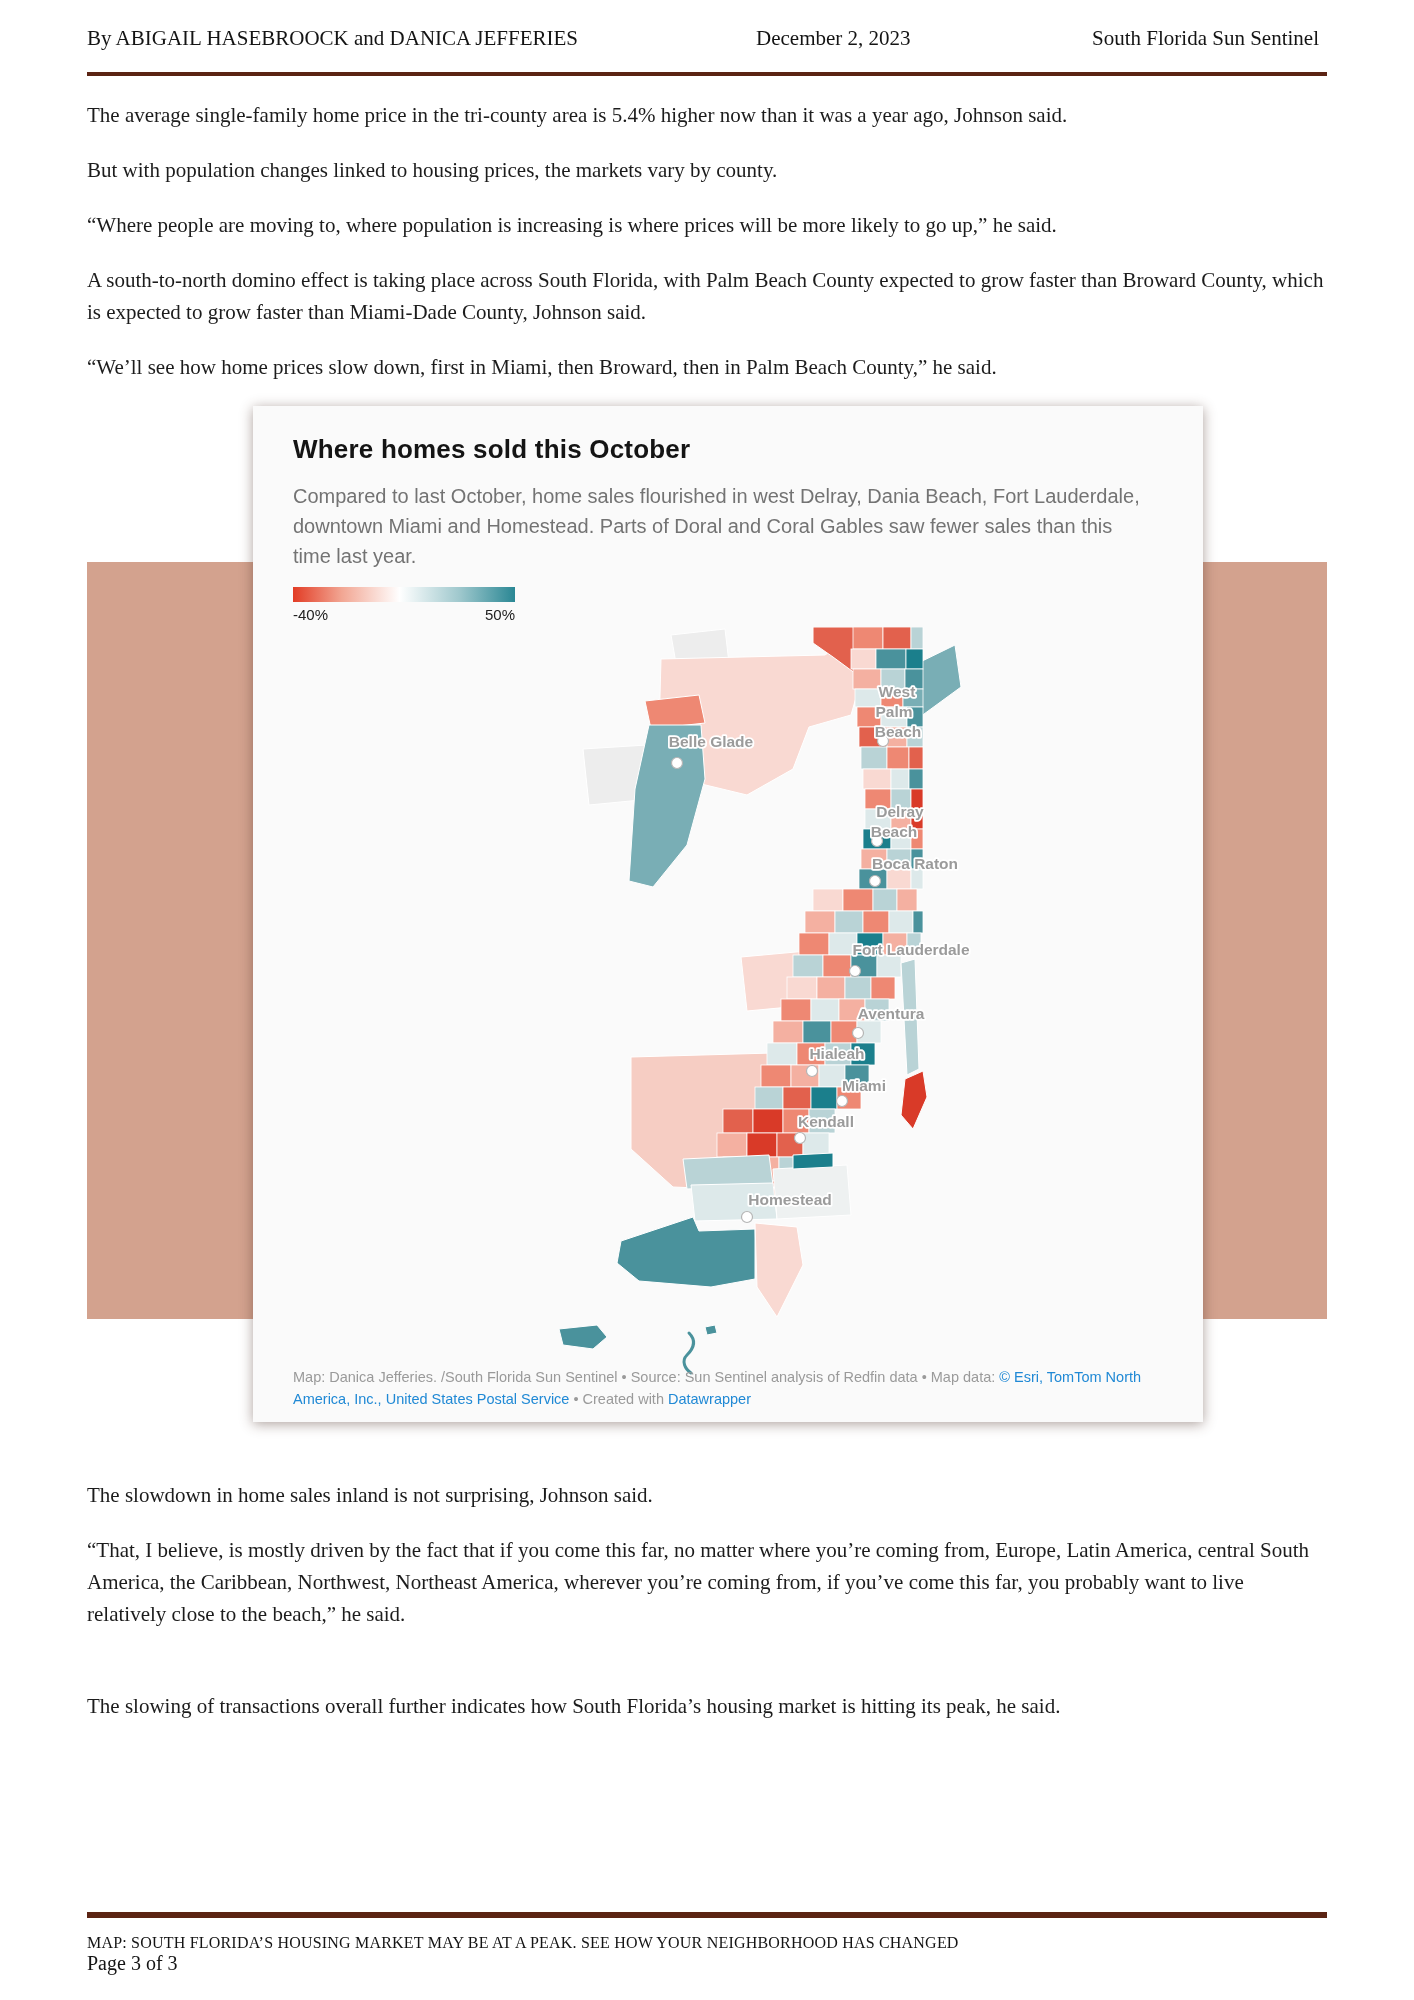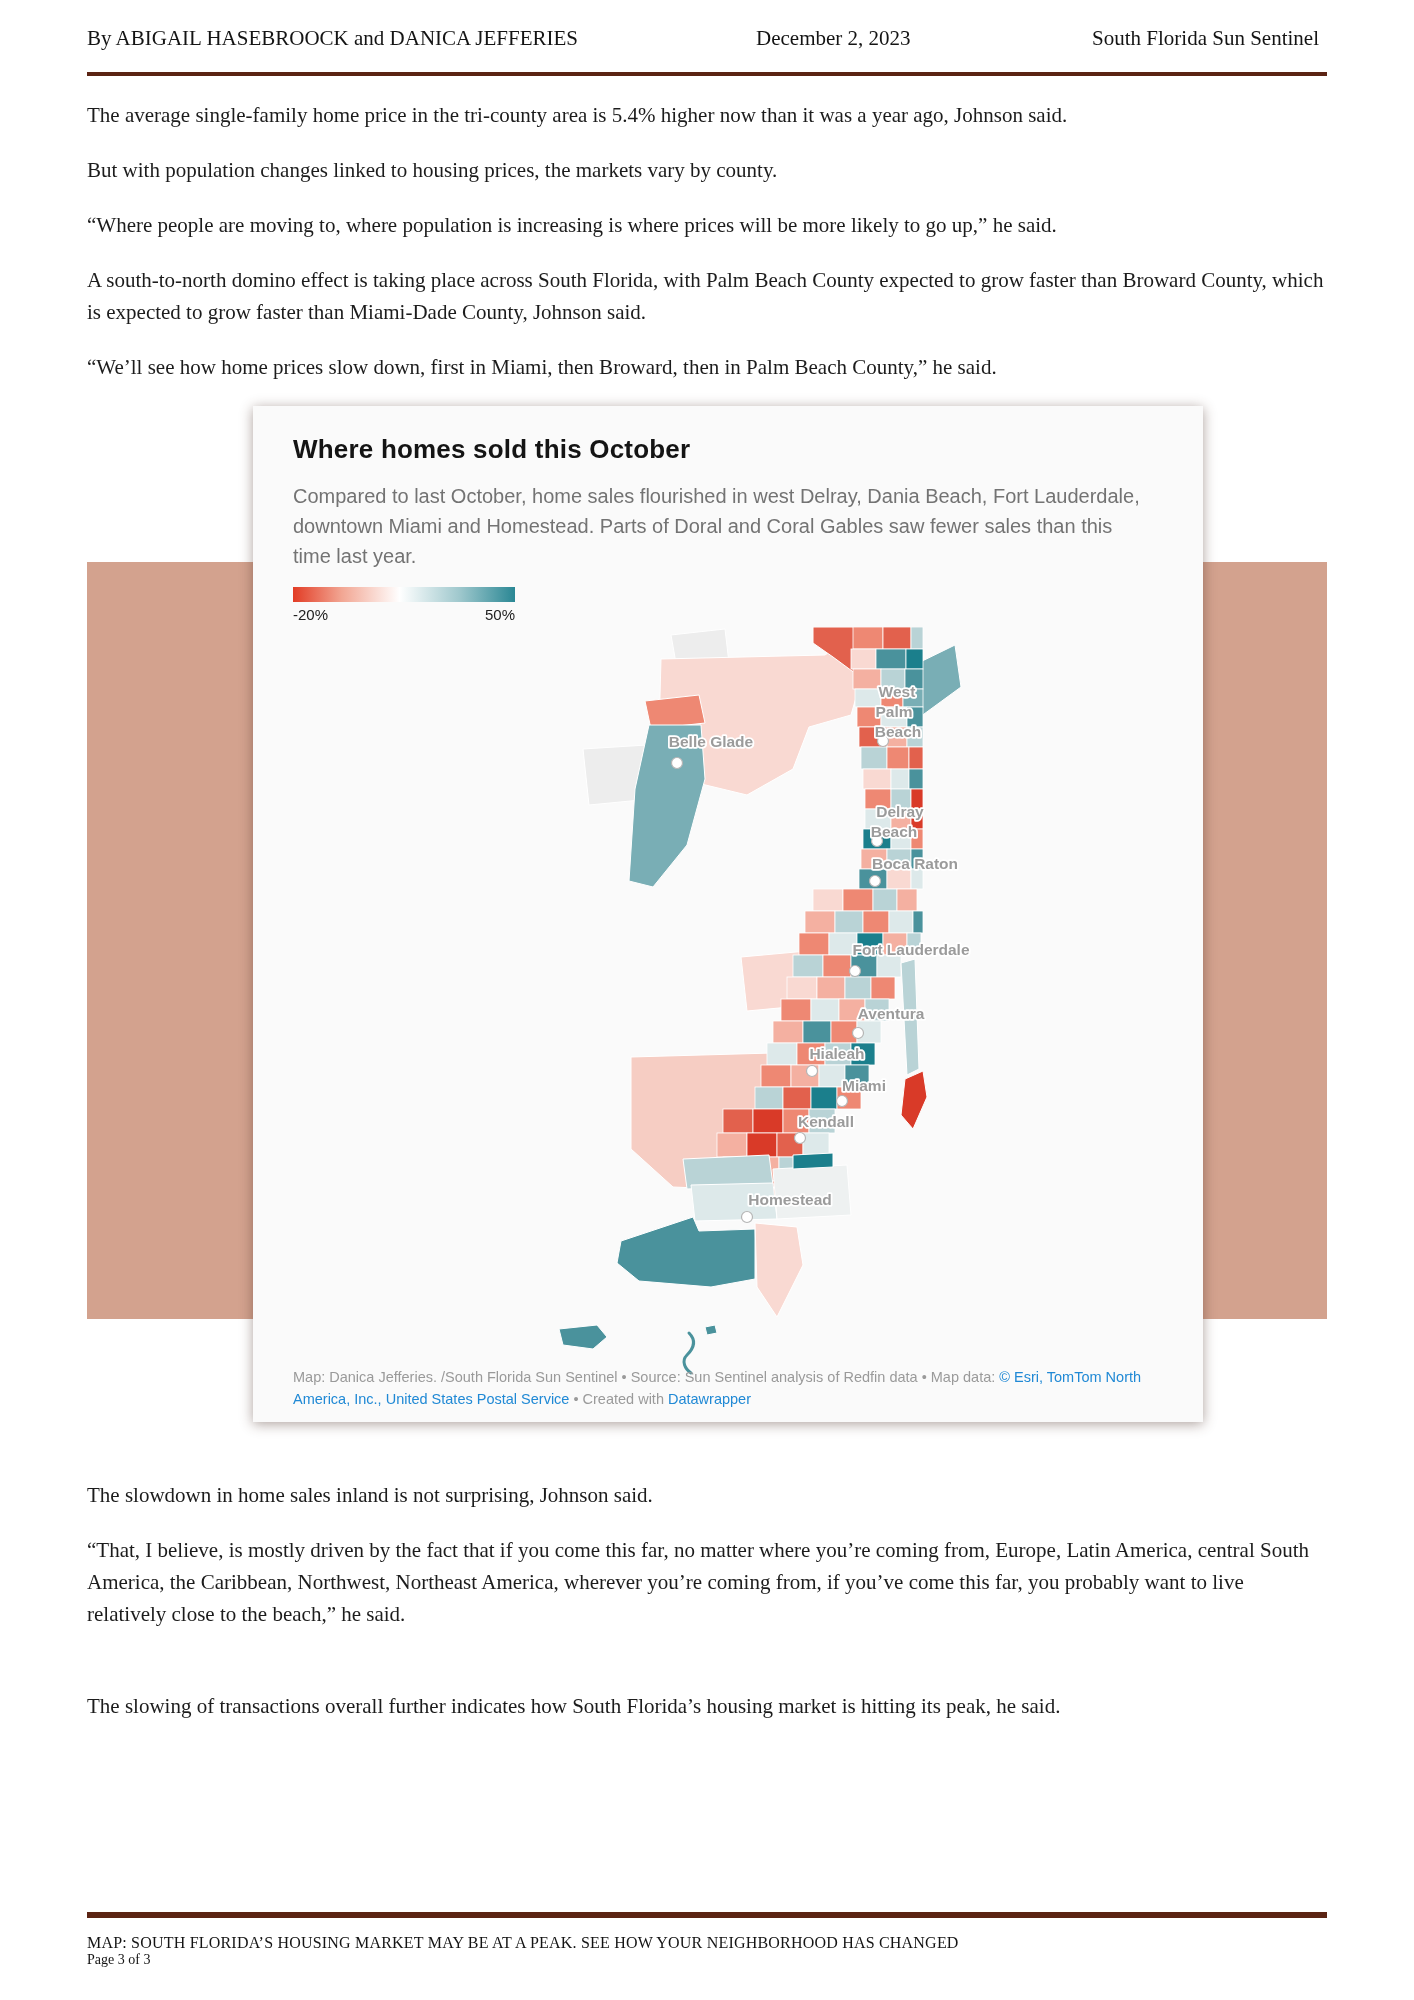--- a/index.html
+++ b/index.html
@@ -40,21 +40,21 @@
   .attribution{position:absolute;left:40px;right:40px;bottom:12px;
     font-size:14.5px;line-height:1.5;color:#9a9a9a;}
   .attribution .lnk{color:#2089d5;text-decoration:none;}
   
   p.after-fig{margin-top:58px;}
   p.last-gap{margin-top:60px;}
   
   .footrule{position:absolute;left:87px;right:87px;top:1912px;height:6px;background:#5b2413;}
   .footrow{position:absolute;left:87px;right:87px;top:1934px;display:flex;align-items:baseline;justify-content:space-between;flex-direction:column;}
   .foot-left{font-size:16px;letter-spacing:.2px;color:#141414;}
-  .foot-right{font-size:14px;color:#141414;}
+  .foot-right{font-size:20px;color:#141414;}
 </style>
 </head>
 <body>
 
 <div class="content">
 
   <div class="pagehead">
     <span class="byline">By ABIGAIL HASEBROOCK and DANICA JEFFERIES</span>
     <span class="date">December 2, 2023</span>
     <span class="pub">South Florida Sun Sentinel</span>
@@ -71,21 +71,21 @@
     <div class="photo left"></div>
     <div class="photo right"></div>
 
     <div class="mapcard">
       <div class="map-title">Where homes sold this October</div>
       <div class="map-sub">Compared to last October, home sales flourished in west Delray, Dania Beach, Fort Lauderdale, downtown Miami and Homestead. Parts of Doral and Coral Gables saw fewer sales than this time last year.</div>
 
       <div class="legend">
         <div class="legend-bar" style="background: linear-gradient(to right, rgb(226, 60, 37) 0%, rgb(242, 166, 147) 22%, rgb(255, 255, 255) 48%, rgb(159, 200, 205) 75%, rgb(42, 135, 148) 100%);"></div>
         <div class="legend-labels">
-          <span>-20%</span>
+          <span>-40%</span>
           <span>50%</span>
         </div>
       </div>
 
       <svg class="map-svg" width="950" height="780" viewBox="0 0 950 780" xmlns="http://www.w3.org/2000/svg">
           <path d="M418,8 L472,2 L476,36 L424,42 Z" fill="#ededed" stroke="#ffffff" stroke-width="1"></path>
           <path d="M330,122 L394,118 L398,172 L336,178 Z" fill="#ededed" stroke="#ffffff" stroke-width="1"></path>
           <path d="M408,32 L572,28 L598,10 L614,32 L598,88 L556,100 L540,142 L494,168 L436,154 L406,106 Z" fill="#f9d9d2" stroke="#ffffff" stroke-width="1"></path>
           <path d="M560,0 L650,0 L666,36 L618,58 L580,30 L560,16 Z" fill="#e2614d" stroke="#ffffff" stroke-width="1"></path>
           <path d="M620,58 L702,18 L708,60 L656,98 L628,86 Z" fill="#79aeb5" stroke="#ffffff" stroke-width="1"></path>

